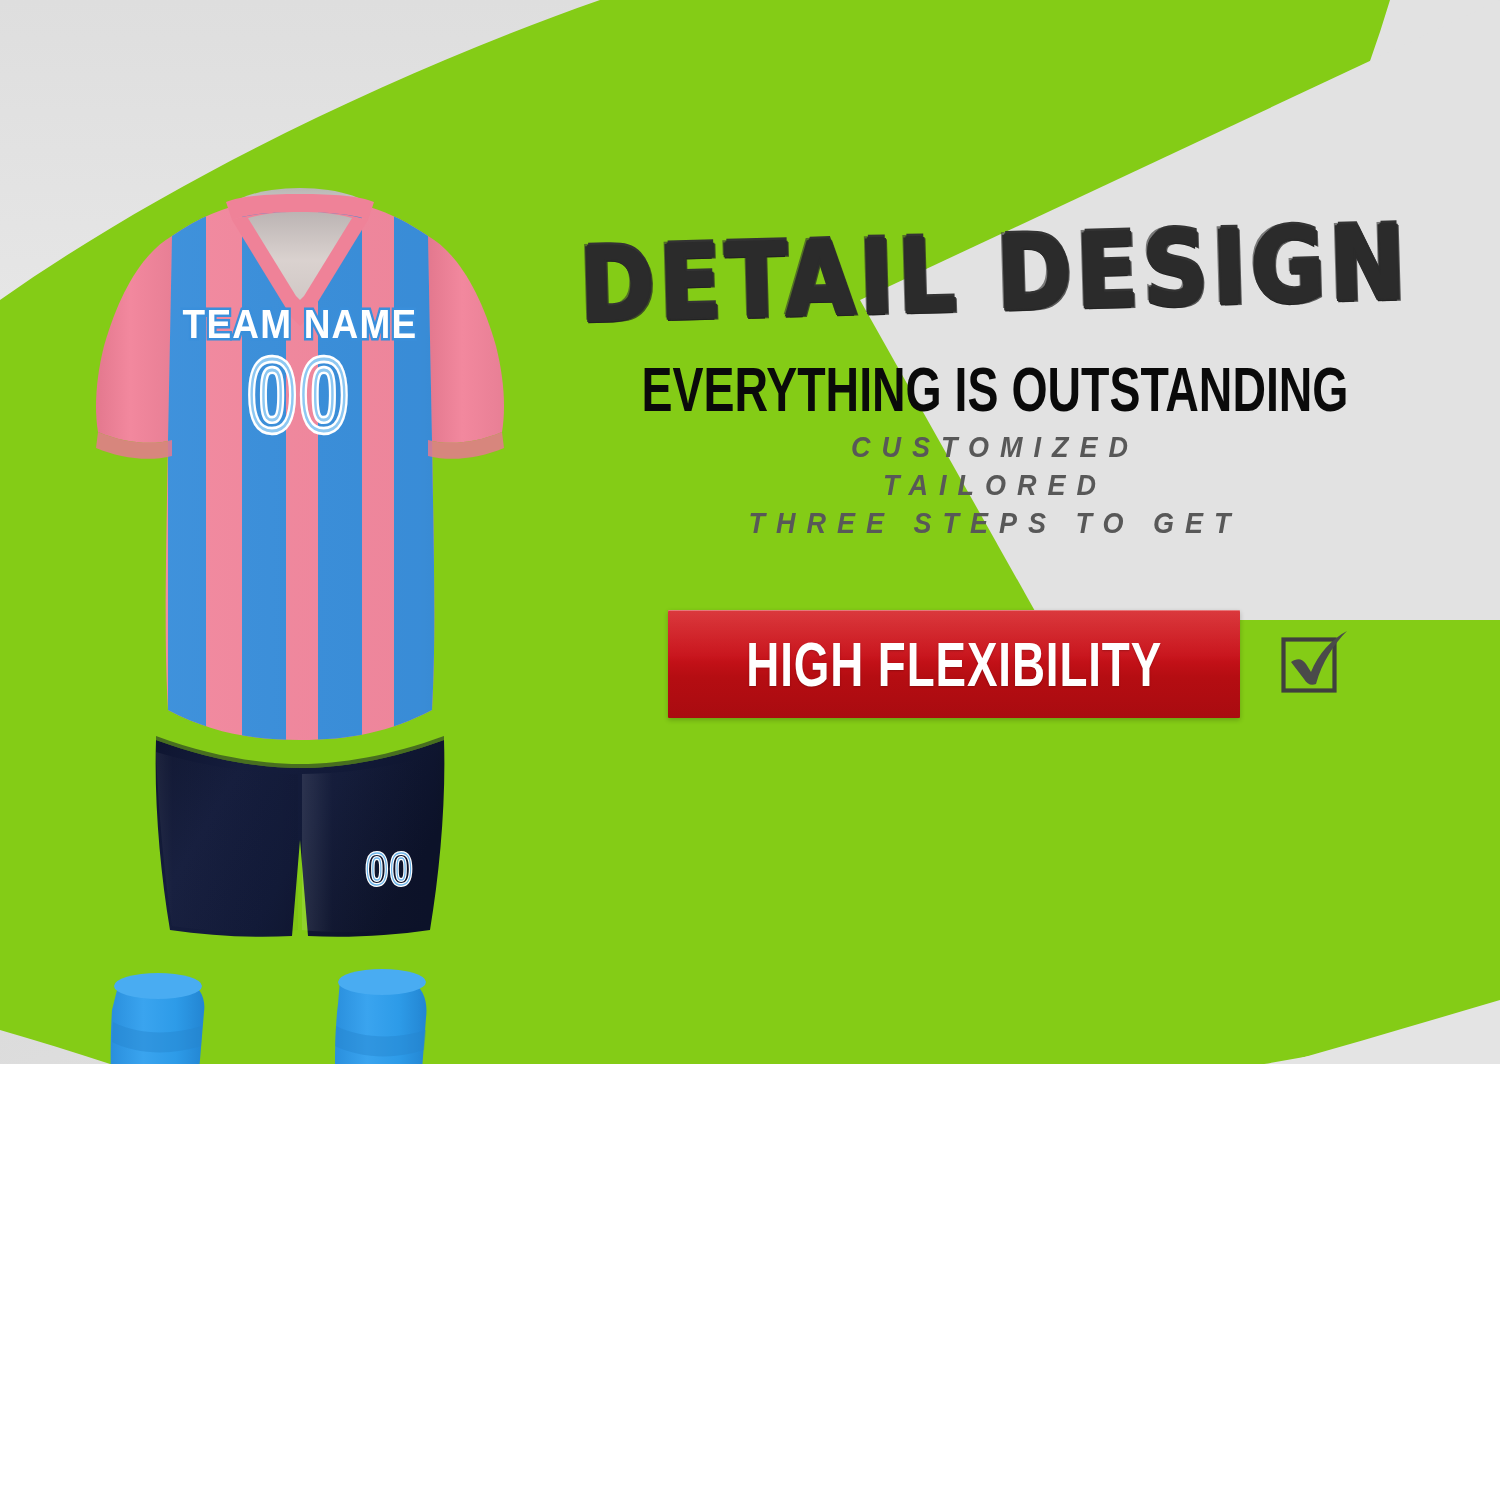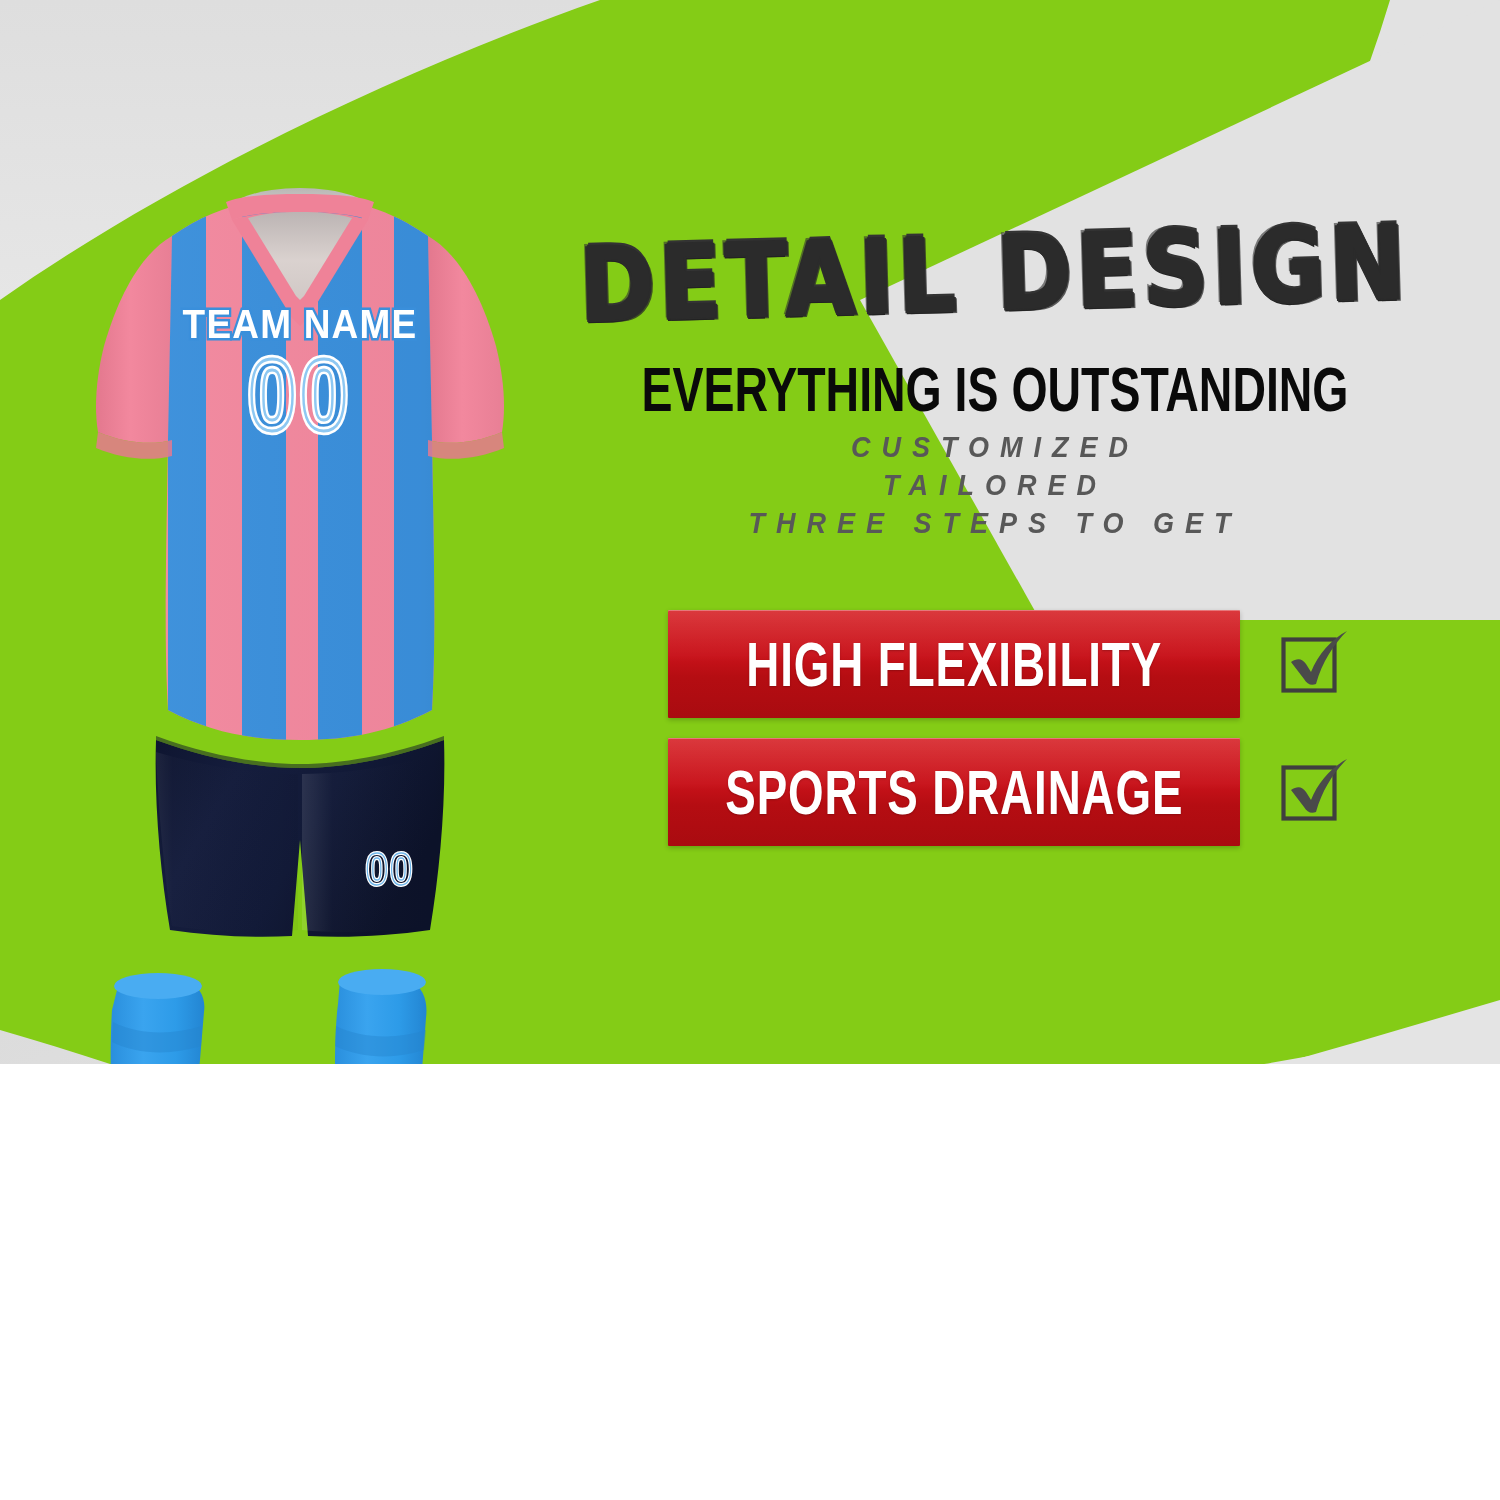--- a/index.html
+++ b/index.html
@@ -349,27 +349,17 @@
         </div>
         <svg class="checkbox" viewBox="0 0 72 72">
           <rect x="5.5" y="11.5" width="51" height="51" fill="none" stroke="#3f3f3f" stroke-width="4.2"></rect>
           <path d="M13,34 C19,30 24,30 28,36 L33,44 C40,26 54,11 69,3
                    C56,16 44,34 38,56 C33,58 29,56 26,51 Z" fill="#4a4a4a"></path>
         </svg>
       </div>
 
 
 
-      <div class="feature-row">
-        <div class="badge">
-          <span class="label">SPORTS DRAINAGE</span>
-        </div>
-        <svg class="checkbox" viewBox="0 0 72 72">
-          <rect x="5.5" y="11.5" width="51" height="51" fill="none" stroke="#3f3f3f" stroke-width="4.2"></rect>
-          <path d="M13,34 C19,30 24,30 28,36 L33,44 C40,26 54,11 69,3
-                   C56,16 44,34 38,56 C33,58 29,56 26,51 Z" fill="#4a4a4a"></path>
-        </svg>
-      </div>
 
     </div>
   </div>
 
 </div>
 
 </body></html>

